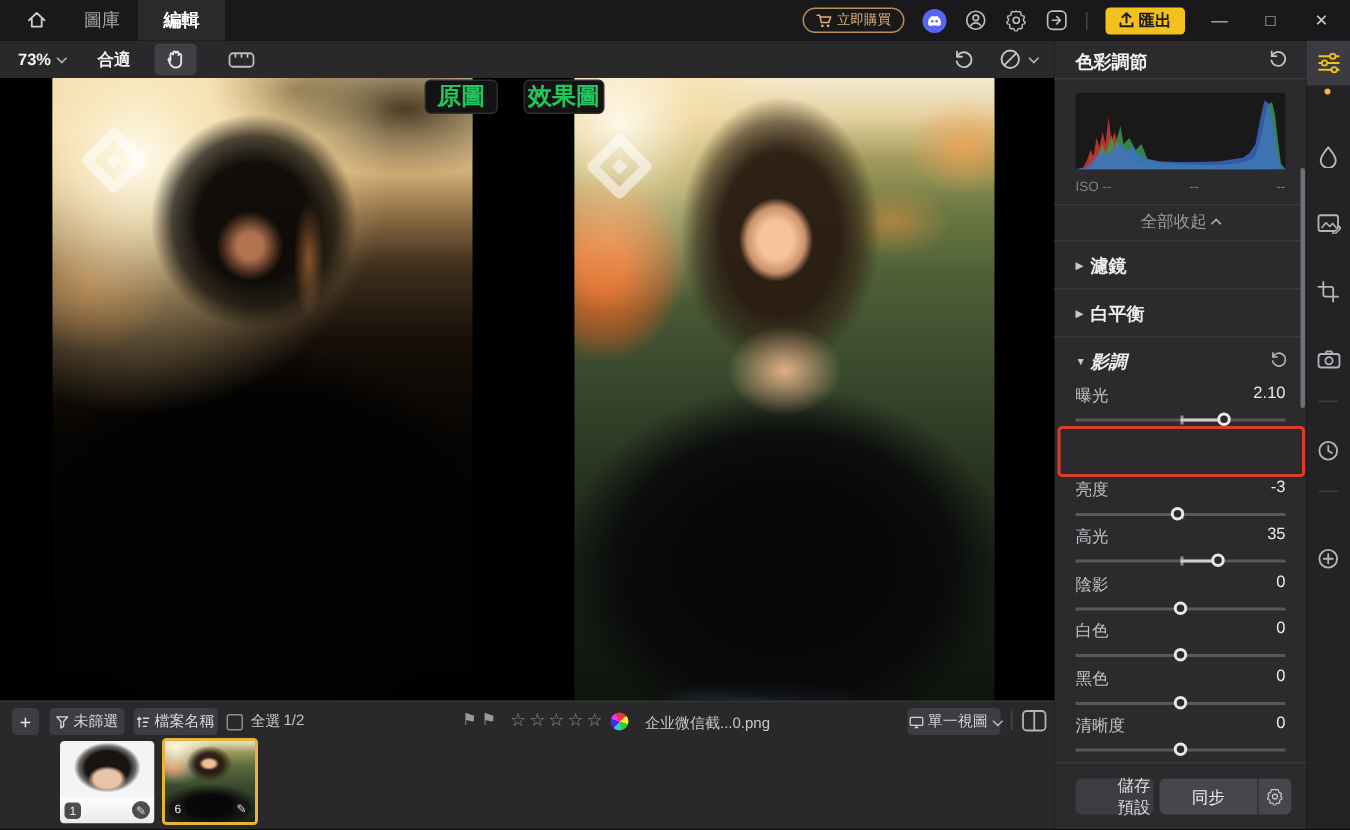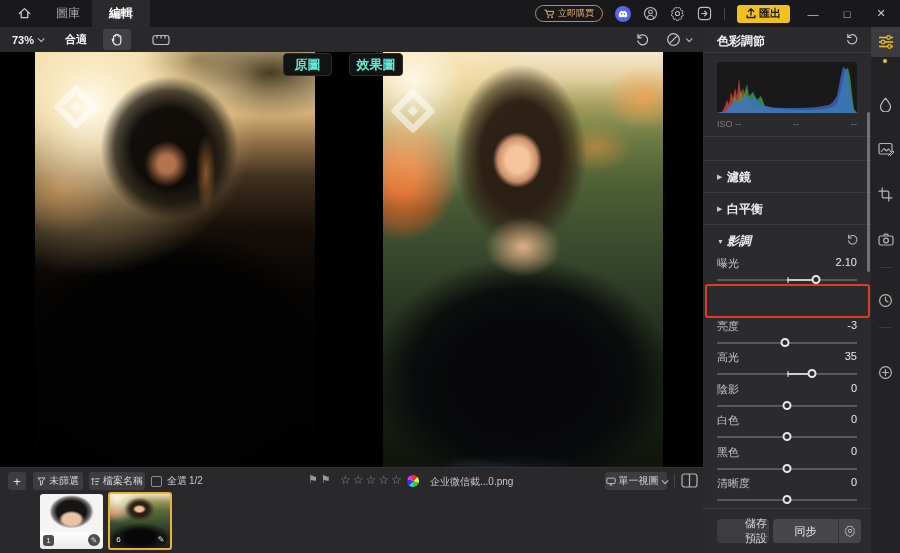--- a/index.html
+++ b/index.html
@@ -53,21 +53,21 @@
       radial-gradient(ellipse 27% 25% at 49% 25%, rgba(42,28,18,.96) 52%, rgba(42,28,18,.55) 72%, transparent 88%),
       radial-gradient(circle at 11% 7%, rgba(255,250,235,.95) 0, rgba(250,226,170,.6) 11%, transparent 28%),
       radial-gradient(ellipse 25% 20% at 7% 30%, rgba(238,106,38,.9) 20%, rgba(222,92,36,.45) 58%, transparent 78%),
       radial-gradient(ellipse 20% 11% at 93% 11%, rgba(246,162,82,.75), transparent 70%),
       radial-gradient(ellipse 18% 8% at 76% 23%, rgba(240,150,70,.5), transparent 75%),
       radial-gradient(ellipse 58% 31% at 50% 78%, rgba(8,8,10,1) 44%, rgba(8,8,10,.88) 68%, transparent 92%),
       radial-gradient(ellipse 30% 3.5% at 45% 99.5%, rgba(92,122,152,.9), transparent 80%),
       linear-gradient(180deg,#f4e9cf 0%,#e6d2a2 6%,#a39c5c 13%,#6c7a43 21%,#4e5f36 32%,#3b4b2e 46%,#2a3622 62%,#1a2317 78%,#0f140d 100%);
   }
   .wmark { position:absolute; opacity:.55; }
-  .label-chip { position:absolute; top:1px; height:23px; background:#131313; border:1px solid #2e2e2e; border-radius:4px; color:#5eead4; font-size:13px; font-weight:bold; display:flex; align-items:center; justify-content:center; z-index:5; }
+  .label-chip { position:absolute; top:1px; height:23px; background:#131313; border:1px solid #2e2e2e; border-radius:4px; color:#22c55e; font-size:16px; font-weight:bold; display:flex; align-items:center; justify-content:center; z-index:5; }
   .chip-orig { left:283px; width:49px; }
   .chip-effect { left:349px; width:54px; }
 
   
   .panel { position:absolute; left:703px; top:27px; width:168px; height:526px; background:#2b2b2e; z-index:20; }
   .panel-head { position:absolute; left:0; top:0; width:168px; height:26px; border-bottom:1px solid #39393d; }
   .panel-title { position:absolute; left:14px; top:6px; font-size:12px; font-weight:bold; color:#f2f2f2; }
   .reset-ic { position:absolute; right:12px; top:5px; }
   .hist { position:absolute; left:14px; top:35px; width:140px; height:51px; background:#19191a; border-radius:2px; }
   .iso-row { position:absolute; left:14px; top:92px; width:140px; display:flex; justify-content:space-between; font-size:9px; color:#808084; }
@@ -277,20 +277,23 @@
         <polygon points="0,51 10,50 14,44 18,34 20,40 24,28 26,36 30,22 32,34 36,30 40,38 44,34 48,44 56,46 70,47.5 95,48 108,47 116,45 120,42 124,28 128,8 131,6 133,14 135,32 137,47 140,51" fill="#3f9e4d" fill-opacity="0.8"></polygon>
         <polygon points="0,51 8,49 13,43 18,39 22,41 26,36 30,33 34,39 38,35 42,41 48,44 56,45.5 68,46 82,46 96,45.5 106,44 112,43 116,40 120,34 123,18 126,5 129,7 131,16 133,28 135,42 137,49 140,51" fill="#3d6fd4" fill-opacity="0.75"></polygon>
       </svg>
     </div>
     <div class="iso-row">
       <span>ISO --</span>
       <span>--</span>
       <span>--</span>
     </div>
     <div class="divider" style="top:109px;"></div>
+    <div class="collapse-row">
+      <span>全部收起</span><span class="chev"></span>
+    </div>
     <div class="divider" style="top:133px;"></div>
 
     <div class="sect" style="top:135px;">
       <span class="tri">▶</span>
       <span class="slabel">濾鏡</span>
     </div>
     <div class="divider" style="top:165px;"></div>
     <div class="sect" style="top:167px;">
       <span class="tri">▶</span>
       <span class="slabel">白平衡</span>

